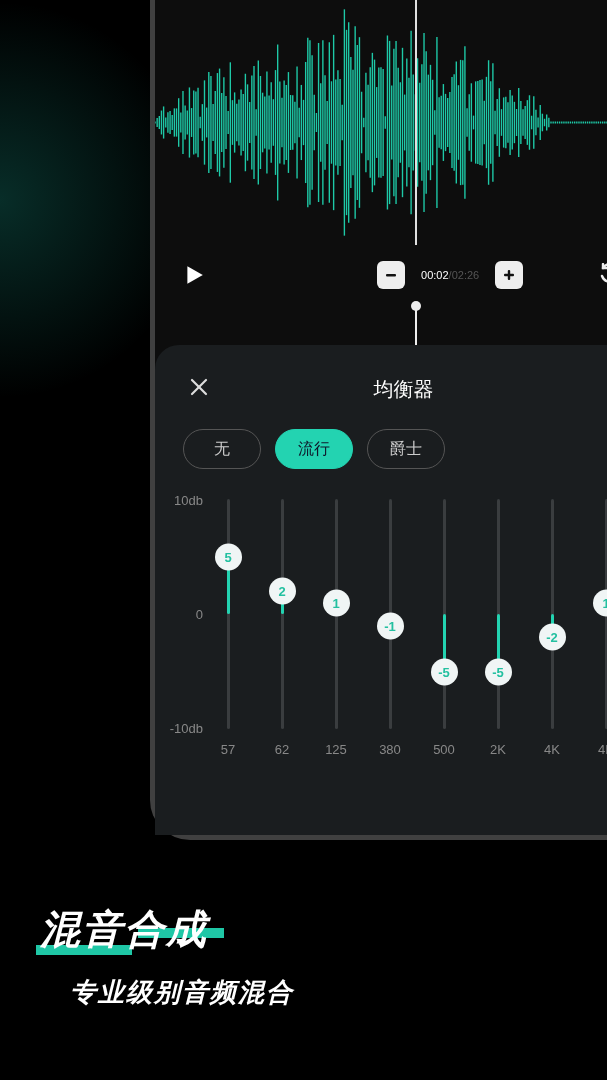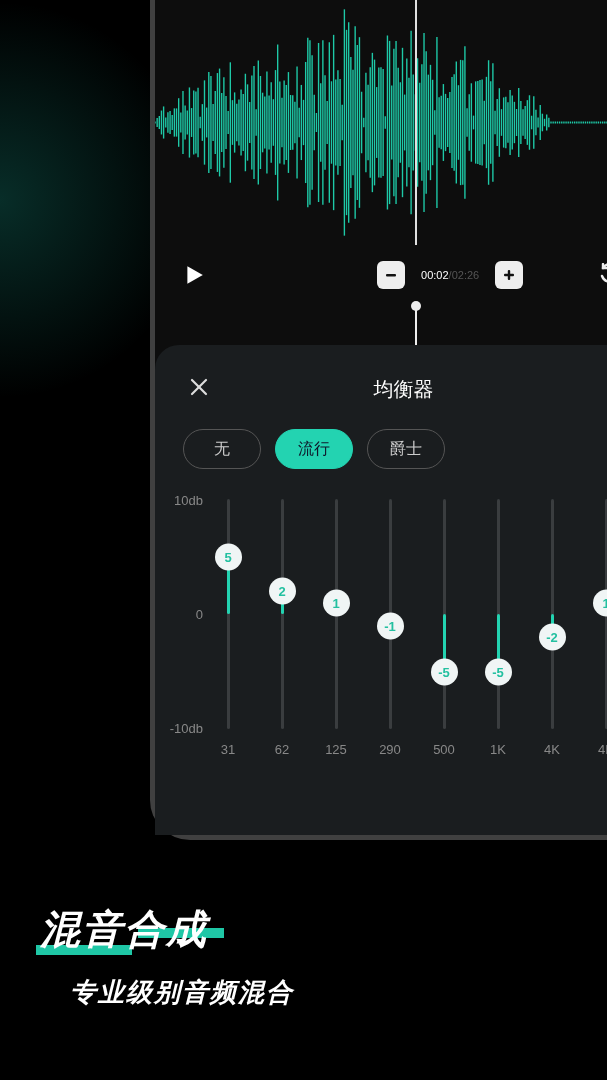--- a/index.html
+++ b/index.html
@@ -529,56 +529,56 @@
         <span style="top:-6px">10db</span>
         <span style="top:108px">0</span>
         <span style="top:222px">-10db</span>
       </div>
       <div class="sliders-area">
           <div class="slider">
             <div class="track">
               <div class="track-fill" style="top: 57.5px; height: 57.5px;"></div>
               <div class="thumb" style="top: 57.5px;">5</div>
             </div>
-            <div class="freq-label">31</div>
+            <div class="freq-label">57</div>
           </div>
           <div class="slider">
             <div class="track">
               <div class="track-fill" style="top: 92px; height: 23px;"></div>
               <div class="thumb" style="top: 92px;">2</div>
             </div>
             <div class="freq-label">62</div>
           </div>
           <div class="slider">
             <div class="track">
               <div class="track-fill" style="top: 103.5px; height: 11.5px;"></div>
               <div class="thumb" style="top: 103.5px;">1</div>
             </div>
             <div class="freq-label">125</div>
           </div>
           <div class="slider">
             <div class="track">
               <div class="track-fill" style="top: 115px; height: 11.5px;"></div>
               <div class="thumb" style="top: 126.5px;">-1</div>
             </div>
-            <div class="freq-label">290</div>
+            <div class="freq-label">380</div>
           </div>
           <div class="slider">
             <div class="track">
               <div class="track-fill" style="top: 115px; height: 57.5px;"></div>
               <div class="thumb" style="top: 172.5px;">-5</div>
             </div>
             <div class="freq-label">500</div>
           </div>
           <div class="slider">
             <div class="track">
               <div class="track-fill" style="top: 115px; height: 57.5px;"></div>
               <div class="thumb" style="top: 172.5px;">-5</div>
             </div>
-            <div class="freq-label">1K</div>
+            <div class="freq-label">2K</div>
           </div>
           <div class="slider">
             <div class="track">
               <div class="track-fill" style="top: 115px; height: 23px;"></div>
               <div class="thumb" style="top: 138px;">-2</div>
             </div>
             <div class="freq-label">4K</div>
           </div>
           <div class="slider">
             <div class="track">

